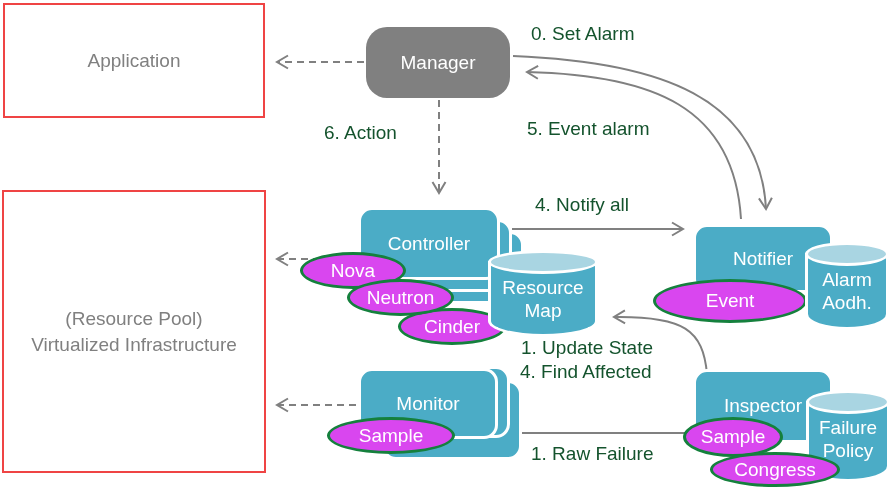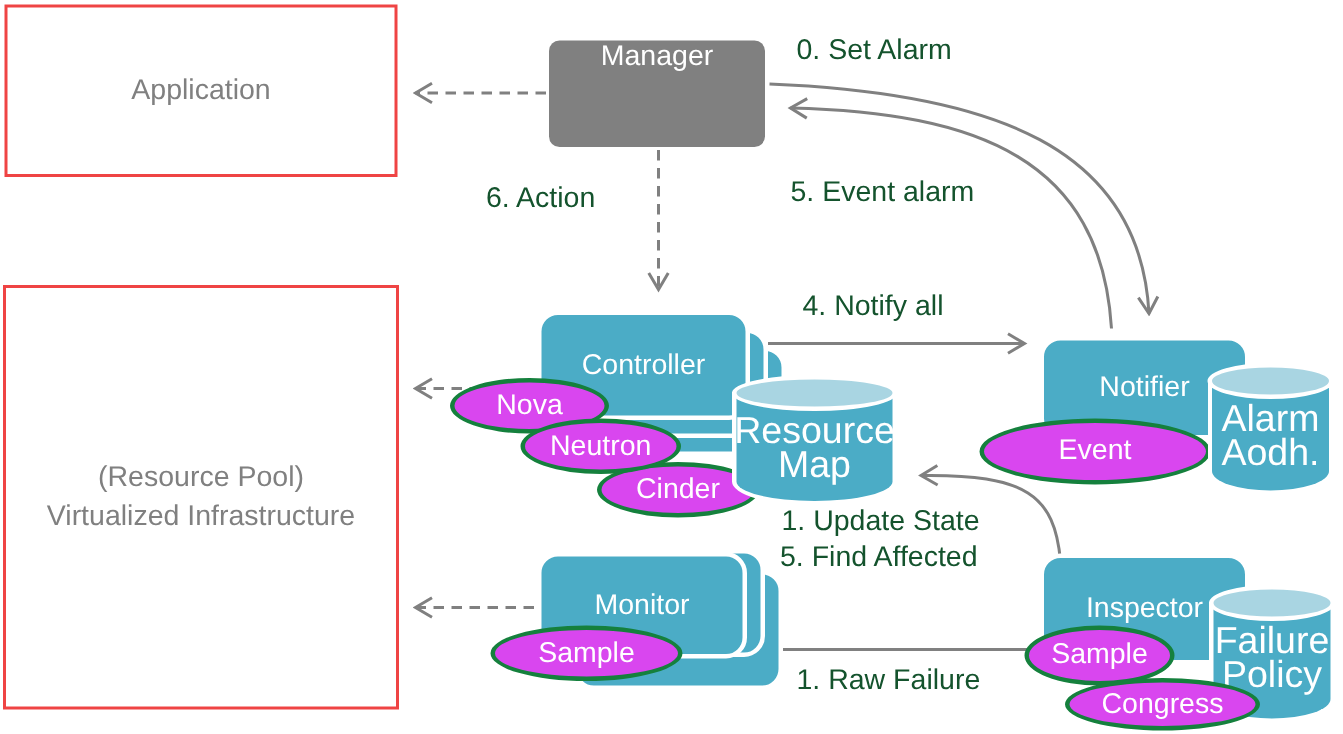--- a/index.html
+++ b/index.html
@@ -9,22 +9,22 @@
   }
   
   .plainbox {
     position:absolute; box-sizing:border-box; background:#fff;
     border:2px solid #ef4444; color:#808080; font-size:19px;
     display:flex; flex-direction:column; align-items:center; justify-content:center;
     text-align:center; line-height:26px;
   }
   
   .graybox {
-    position:absolute; box-sizing:border-box; background:#808080; border-radius:7px;
-    color:#fff; font-size:19px; display:flex; align-items:flex-start; justify-content:center;
+    position:absolute; box-sizing:border-box; background:#808080; border-radius:21px;
+    color:#fff; font-size:19px; display:flex; align-items:center; justify-content:center;
   }
   
   .node {
     position:absolute; box-sizing:border-box; background:#4BACC6;
     border:3px solid #fff; border-radius:14px;
     color:#fff; font-size:19px; display:flex; align-items:center; justify-content:center;
   }
   
   .ellipse {
     position:absolute; box-sizing:border-box; background:#d946ef;
@@ -39,21 +39,21 @@
     position:absolute; left:0; right:0; top:0; height:24px; box-sizing:border-box;
     background:#A9D5E2; border:3px solid #fff; border-radius:50%;
   }
   .cyl-body {
     position:absolute; left:0; right:0; top:11px; bottom:0; box-sizing:border-box;
     background:#4BACC6; border:3px solid #fff; border-top:none;
     border-radius:0 0 50% 50% / 0 0 16px 16px;
   }
   .cyl-label {
     position:absolute; left:0; right:0; top:26px; text-align:center;
-    color:#fff; font-size:25px; line-height:23px;
+    color:#fff; font-size:19px; line-height:23px;
   }
   
   .steplabel {
     position:absolute; color:#14532d; font-size:19px; line-height:23px; white-space:nowrap;
   }
   .arrow-layer { position:absolute; left:0; top:0; width:895px; height:489px; }
 </style>
 </head>
 <body>
 
@@ -85,21 +85,21 @@
       <path d="M 522 433 H 705"></path>
       <path d="M 707 374 C 703 330 684 316 614 317" marker-end="url(#chev)"></path>
     </g>
   </svg>
 
   <div class="steplabel" style="left:531px;top:22px">0. Set Alarm</div>
   <div class="steplabel" style="left:324px;top:121px">6. Action</div>
   <div class="steplabel" style="left:527px;top:117px">5. Event alarm</div>
   <div class="steplabel" style="left:535px;top:193px">4. Notify all</div>
   <div class="steplabel" style="left:521px;top:336px">1. Update State</div>
-  <div class="steplabel" style="left:520px;top:360px">5. Find Affected</div>
+  <div class="steplabel" style="left:520px;top:360px">4. Find Affected</div>
   <div class="steplabel" style="left:531px;top:442px">1. Raw Failure</div>
 
   <div class="graybox" style="left:366px;top:27px;width:144px;height:71px">
     <span>Manager</span>
   </div>
 
   <div class="node" style="left:382px;top:231px;width:142px;height:73px"></div>
   <div class="node" style="left:370px;top:219px;width:142px;height:73px"></div>
   <div class="node" style="left:358px;top:207px;width:142px;height:73px">
     <span>Controller</span>

